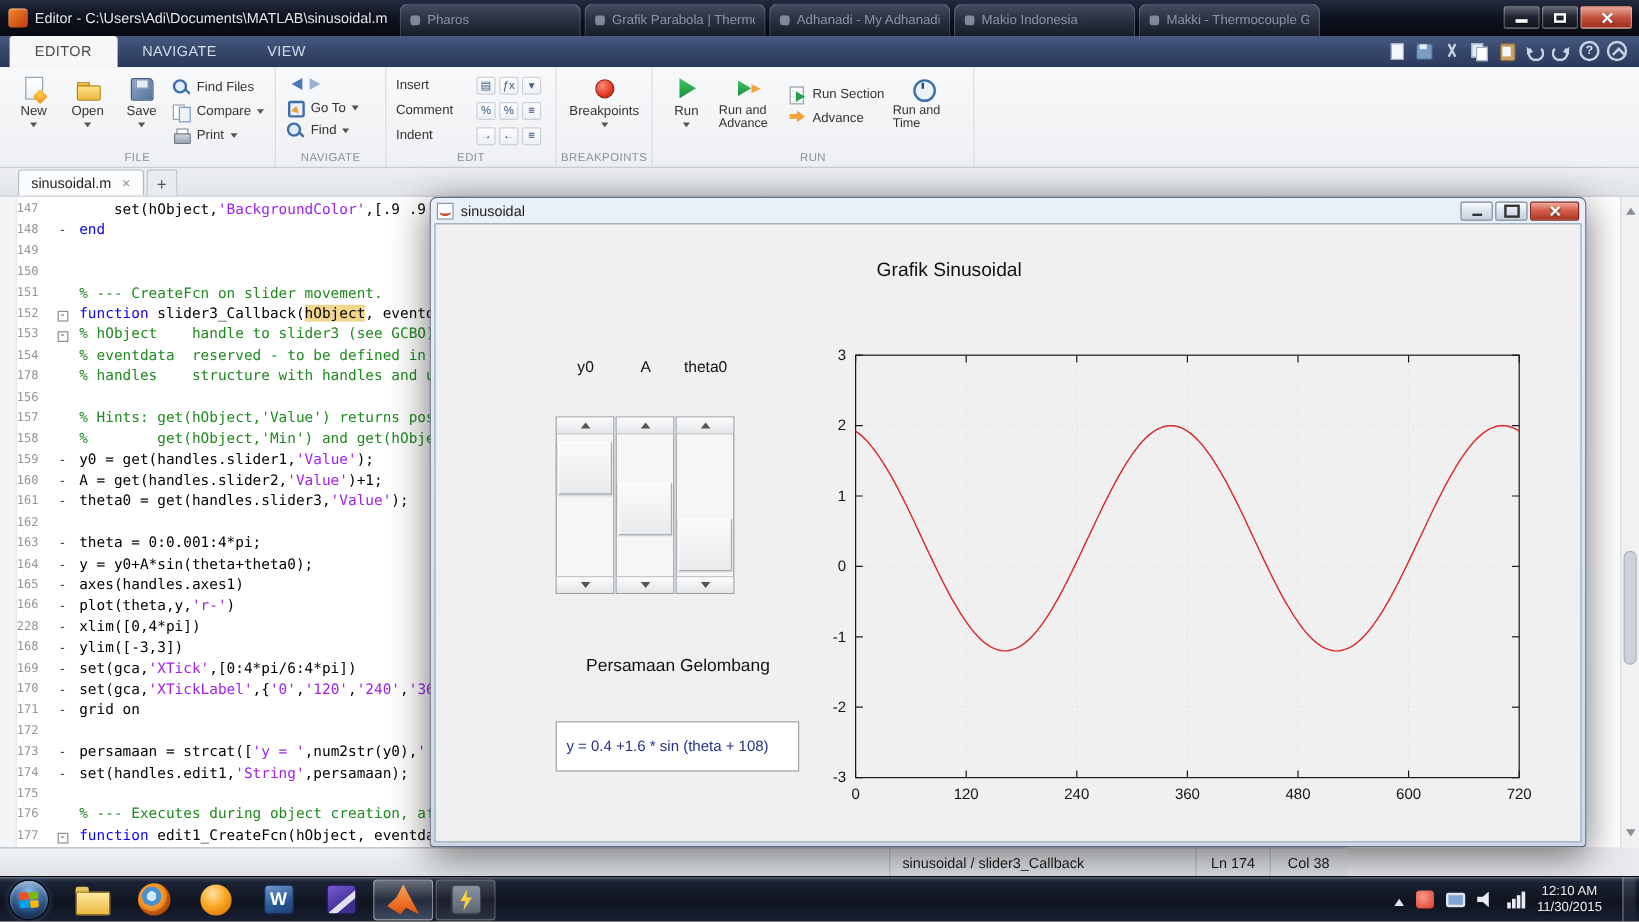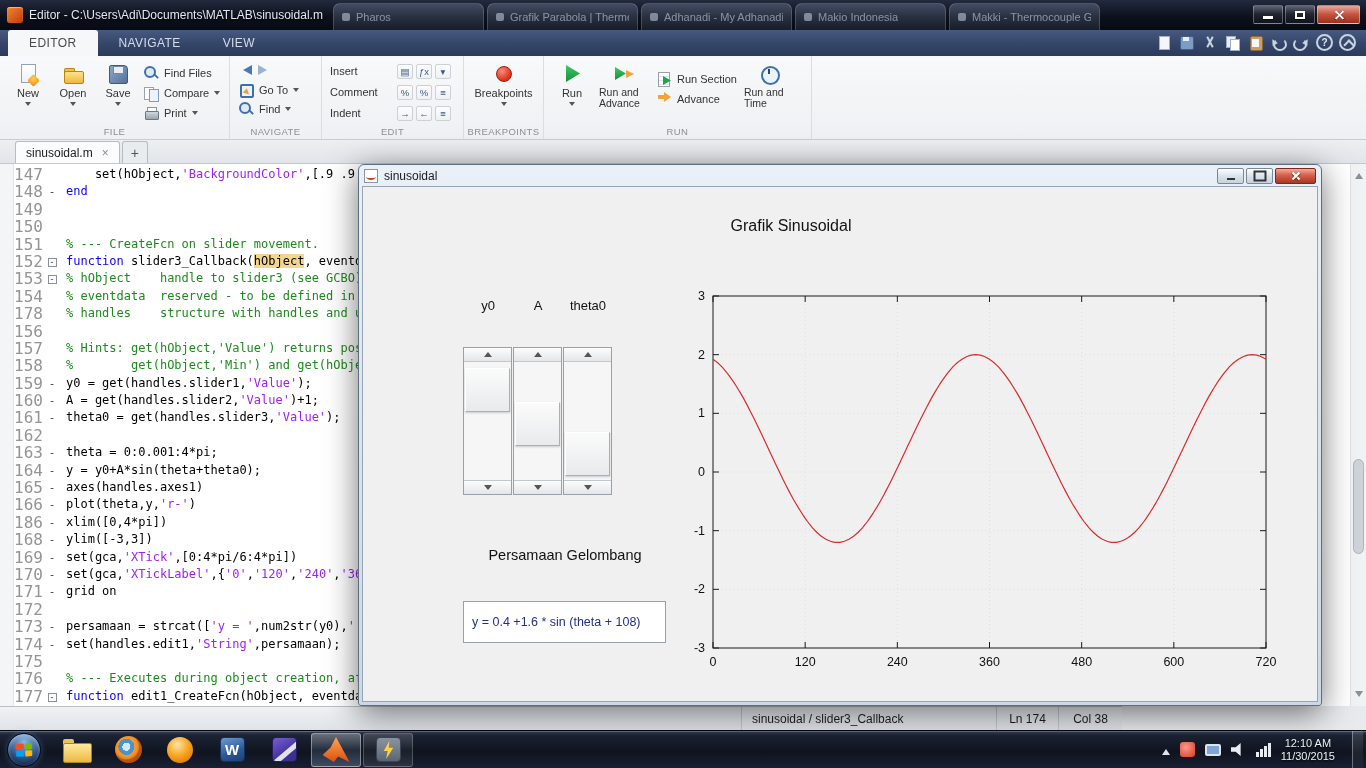--- a/index.html
+++ b/index.html
@@ -98,21 +98,21 @@
 .doctabs{position:absolute;left:0;top:140px;width:1366px;height:24px;background:linear-gradient(#edeff2,#e1e4e9);border-bottom:1px solid #c3c8cf;display:flex;align-items:flex-end;padding-left:15px}
 .dtab{height:22px;background:#fbfcfd;border:1px solid #b6bcc4;border-bottom:none;border-radius:3px 3px 0 0;display:flex;align-items:center;gap:9px;padding:0 10px;font-size:12px;color:#222}
 .dtab .x{color:#8a8f96;font-size:12px}
 .plustab{height:22px;width:26px;border:1px solid #b6bcc4;border-bottom:none;border-radius:3px 3px 0 0;margin-left:2px;display:flex;align-items:center;justify-content:center;color:#555;background:#e9ecef;font-size:14px}
 
 
 .editor{position:absolute;left:0;top:164px;width:1366px;height:542px;background:#fff;overflow:hidden;font-family:"DejaVu Sans Mono",monospace}
 .alley{position:absolute;left:0;top:0;width:14px;height:100%;background:#f4f5f6;border-right:1px solid #e2e4e7}
 #code-lines{position:absolute;left:14px;top:2px;right:16px}
 .cl{display:flex;height:17.4px;line-height:17.4px;font-size:12px;white-space:pre;overflow:hidden}
-.ln{width:30px;text-align:right;color:#949494;flex:none;font-size:16px;padding-right:4px}
+.ln{width:30px;text-align:left;color:#949494;flex:none;font-size:10px;padding-right:4px}
 .mk{width:16px;flex:none;text-align:center;color:#3a3a3a;font-size:11px}
 .fold{display:inline-block;width:9px;height:9px;border:1px solid #8a9097;background:#fdfdfd;font-size:9px;line-height:7px;color:#444;text-align:center;margin-top:4px}
 .cd{flex:1;color:#000;padding-left:6px}
 .t-k{color:#0d00ff}.t-c{color:#1e8a1e}.t-s{color:#a020f0}.t-h{background:#f3d68e}
 .vscroll{position:absolute;right:0;top:0;width:16px;height:100%;background:#f1f2f4;border-left:1px solid #dfe1e4}
 .vs-thumb{position:absolute;left:2px;right:2px;top:295px;height:95px;background:#ced3d9;border:1px solid #aeb4bc;border-radius:7px}
 .vs-up,.vs-dn{position:absolute;left:4px;width:0;height:0;border:4px solid transparent}
 .vs-up{top:5px;border-bottom:6px solid #8a9097}
 .vs-dn{bottom:5px;border-top:6px solid #8a9097}
 
@@ -401,21 +401,21 @@
         <div class="cl"><span class="ln">157</span><span class="mk"></span><span class="cd"><span class="t-c">% Hints: get(hObject,'Value') returns position of slider</span></span></div>
         <div class="cl"><span class="ln">158</span><span class="mk"></span><span class="cd"><span class="t-c">%        get(hObject,'Min') and get(hObject,'Max') to determine range of slider</span></span></div>
         <div class="cl"><span class="ln">159</span><span class="mk">-</span><span class="cd"><span class="t-p">y0 = get(handles.slider1,</span><span class="t-s">'Value'</span><span class="t-p">);</span></span></div>
         <div class="cl"><span class="ln">160</span><span class="mk">-</span><span class="cd"><span class="t-p">A = get(handles.slider2,</span><span class="t-s">'Value'</span><span class="t-p">)+1;</span></span></div>
         <div class="cl"><span class="ln">161</span><span class="mk">-</span><span class="cd"><span class="t-p">theta0 = get(handles.slider3,</span><span class="t-s">'Value'</span><span class="t-p">);</span></span></div>
         <div class="cl"><span class="ln">162</span><span class="mk"></span><span class="cd"></span></div>
         <div class="cl"><span class="ln">163</span><span class="mk">-</span><span class="cd"><span class="t-p">theta = 0:0.001:4*pi;</span></span></div>
         <div class="cl"><span class="ln">164</span><span class="mk">-</span><span class="cd"><span class="t-p">y = y0+A*sin(theta+theta0);</span></span></div>
         <div class="cl"><span class="ln">165</span><span class="mk">-</span><span class="cd"><span class="t-p">axes(handles.axes1)</span></span></div>
         <div class="cl"><span class="ln">166</span><span class="mk">-</span><span class="cd"><span class="t-p">plot(theta,y,</span><span class="t-s">'r-'</span><span class="t-p">)</span></span></div>
-        <div class="cl"><span class="ln">186</span><span class="mk">-</span><span class="cd"><span class="t-p">xlim([0,4*pi])</span></span></div>
+        <div class="cl"><span class="ln">228</span><span class="mk">-</span><span class="cd"><span class="t-p">xlim([0,4*pi])</span></span></div>
         <div class="cl"><span class="ln">168</span><span class="mk">-</span><span class="cd"><span class="t-p">ylim([-3,3])</span></span></div>
         <div class="cl"><span class="ln">169</span><span class="mk">-</span><span class="cd"><span class="t-p">set(gca,</span><span class="t-s">'XTick'</span><span class="t-p">,[0:4*pi/6:4*pi])</span></span></div>
         <div class="cl"><span class="ln">170</span><span class="mk">-</span><span class="cd"><span class="t-p">set(gca,</span><span class="t-s">'XTickLabel'</span><span class="t-p">,{</span><span class="t-s">'0'</span><span class="t-p">,</span><span class="t-s">'120'</span><span class="t-p">,</span><span class="t-s">'240'</span><span class="t-p">,</span><span class="t-s">'360'</span><span class="t-p">,</span><span class="t-s">'480'</span><span class="t-p">,</span><span class="t-s">'600'</span><span class="t-p">,</span><span class="t-s">'720'</span><span class="t-p">})</span></span></div>
         <div class="cl"><span class="ln">171</span><span class="mk">-</span><span class="cd"><span class="t-p">grid on</span></span></div>
         <div class="cl"><span class="ln">172</span><span class="mk"></span><span class="cd"></span></div>
         <div class="cl"><span class="ln">173</span><span class="mk">-</span><span class="cd"><span class="t-p">persamaan = strcat([</span><span class="t-s">'y = '</span><span class="t-p">,num2str(y0),</span><span class="t-s">' +'</span><span class="t-p">,num2str(A),</span><span class="t-s">' * sin (theta + '</span><span class="t-p">,num2str(theta0),</span><span class="t-s">')'</span><span class="t-p">]);</span></span></div>
         <div class="cl"><span class="ln">174</span><span class="mk">-</span><span class="cd"><span class="t-p">set(handles.edit1,</span><span class="t-s">'String'</span><span class="t-p">,persamaan);</span></span></div>
         <div class="cl"><span class="ln">175</span><span class="mk"></span><span class="cd"></span></div>
         <div class="cl"><span class="ln">176</span><span class="mk"></span><span class="cd"><span class="t-c">% --- Executes during object creation, after setting all properties.</span></span></div>
         <div class="cl"><span class="ln">177</span><span class="mk"><span class="fold">-</span></span><span class="cd"><span class="t-k">function</span><span class="t-p"> edit1_CreateFcn(hObject, eventdata, handles)</span></span></div>

